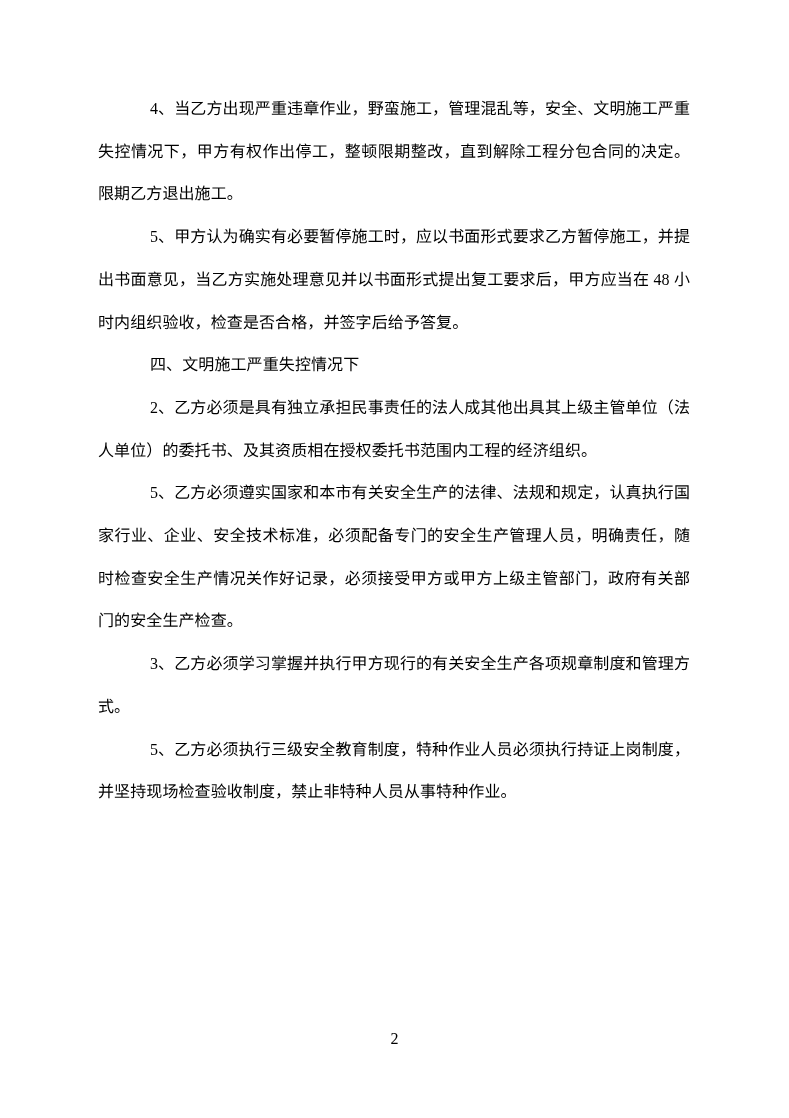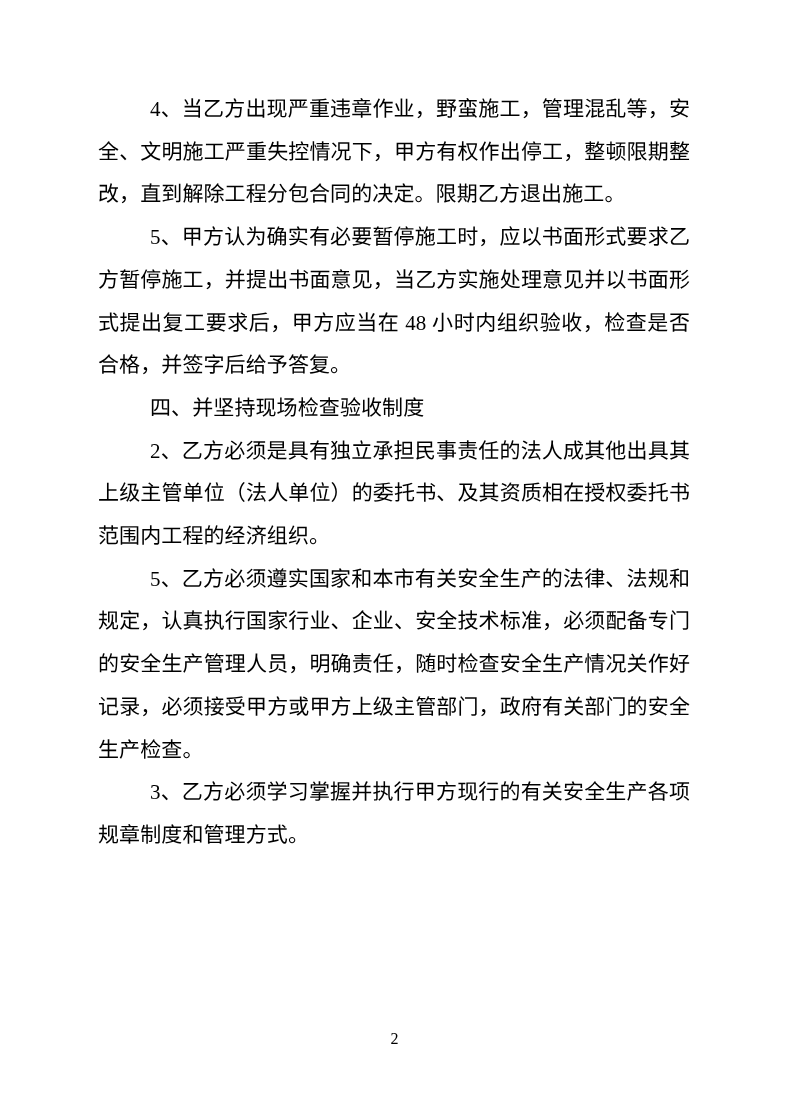--- a/index.html
+++ b/index.html
@@ -18,21 +18,21 @@
   }
   .content {
     position: absolute;
     left: 98px;
     top: 88px;
     width: 592px;
   }
   p.para {
     margin: 0;
     padding: 0;
-    font-size: 21px;
+    font-size: 16px;
     line-height: 42.7px;
     text-align: justify;
     text-justify: inter-ideograph;
     text-indent: 52px;
     letter-spacing: 0.1px;
     word-break: break-all;
     color: #000000;
   }
   .page-number {
     position: absolute;
@@ -45,19 +45,20 @@
     color: #000000;
   }
 </style>
 </head>
 <body>
 
 <div class="page">
   <main class="content">
     <p class="para">4、当乙方出现严重违章作业，野蛮施工，管理混乱等，安全、文明施工严重失控情况下，甲方有权作出停工，整顿限期整改，直到解除工程分包合同的决定。限期乙方退出施工。</p>
     <p class="para">5、甲方认为确实有必要暂停施工时，应以书面形式要求乙方暂停施工，并提出书面意见，当乙方实施处理意见并以书面形式提出复工要求后，甲方应当在 48 小时内组织验收，检查是否合格，并签字后给予答复。</p>
-    <p class="para">四、并坚持现场检查验收制度</p>
+    <p class="para">四、文明施工严重失控情况下</p>
     <p class="para">2、乙方必须是具有独立承担民事责任的法人成其他出具其上级主管单位（法人单位）的委托书、及其资质相在授权委托书范围内工程的经济组织。</p>
     <p class="para">5、乙方必须遵实国家和本市有关安全生产的法律、法规和规定，认真执行国家行业、企业、安全技术标准，必须配备专门的安全生产管理人员，明确责任，随时检查安全生产情况关作好记录，必须接受甲方或甲方上级主管部门，政府有关部门的安全生产检查。</p>
     <p class="para">3、乙方必须学习掌握并执行甲方现行的有关安全生产各项规章制度和管理方式。</p>
+    <p class="para">5、乙方必须执行三级安全教育制度，特种作业人员必须执行持证上岗制度，并坚持现场检查验收制度，禁止非特种人员从事特种作业。</p>
   </main>
   <div class="page-number">2</div>
 </div>
 
 </body></html>

